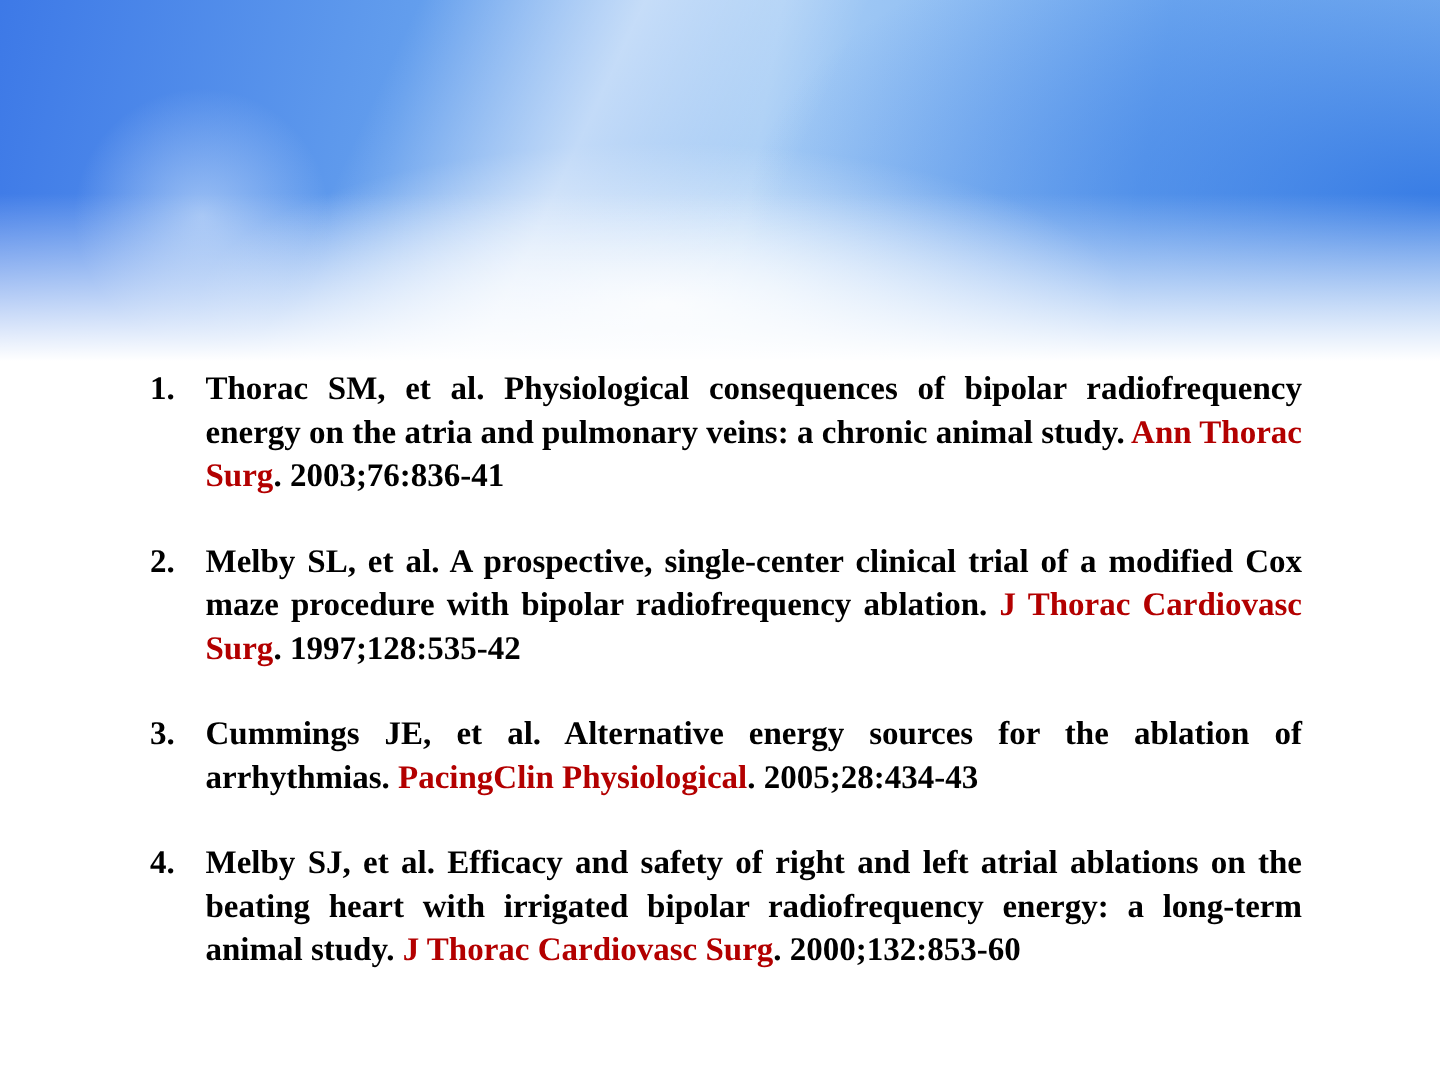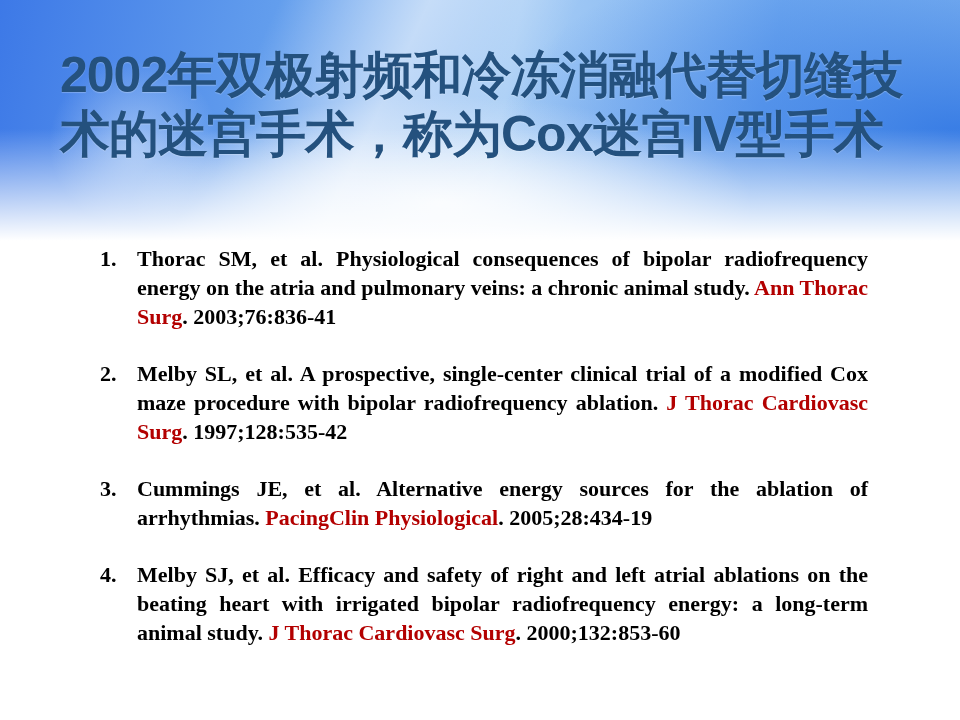--- a/index.html
+++ b/index.html
@@ -50,36 +50,32 @@
   .ref-num{width:37px;flex:none;}
   .ref-text{flex:1;text-align:justify;}
   .journal{color:var(--journal-color,#b30000);}
 </style>
 </head>
 <body>
 
 <div class="slide" style="--title-color: #24517e; --journal-color: #b30000; --body-color: #000000;">
   <div class="sky"></div>
 
-  <div class="title">
-    <div class="title-line">2002年双极射频和冷冻消融代替切缝技</div>
-    <div class="title-line">术的迷宫手术，称为Cox迷宫IV型手术</div>
-  </div>
 
   <div class="refs" id="refs">
       <div class="ref">
         <div class="ref-num">1.</div>
         <div class="ref-text"><span>Thorac SM, et al. Physiological consequences of bipolar radiofrequency energy on the atria and pulmonary veins: a chronic animal study. </span><span class="journal">Ann Thorac Surg</span><span>. 2003;76:836-41</span></div>
       </div>
       <div class="ref">
         <div class="ref-num">2.</div>
         <div class="ref-text"><span>Melby SL, et al. A prospective, single-center clinical trial of a modified Cox maze procedure with bipolar radiofrequency ablation. </span><span class="journal">J Thorac Cardiovasc Surg</span><span>. 1997;128:535-42</span></div>
       </div>
       <div class="ref">
         <div class="ref-num">3.</div>
-        <div class="ref-text"><span>Cummings JE, et al. Alternative energy sources for the ablation of arrhythmias. </span><span class="journal">PacingClin Physiological</span><span>. 2005;28:434-19</span></div>
+        <div class="ref-text"><span>Cummings JE, et al. Alternative energy sources for the ablation of arrhythmias. </span><span class="journal">PacingClin Physiological</span><span>. 2005;28:434-43</span></div>
       </div>
       <div class="ref">
         <div class="ref-num">4.</div>
         <div class="ref-text"><span>Melby SJ, et al. Efficacy and safety of right and left atrial ablations on the beating heart with irrigated bipolar radiofrequency energy: a long-term animal study. </span><span class="journal">J Thorac Cardiovasc Surg</span><span>. 2000;132:853-60</span></div>
       </div>
     </div>
 </div>
 
 </body></html>

